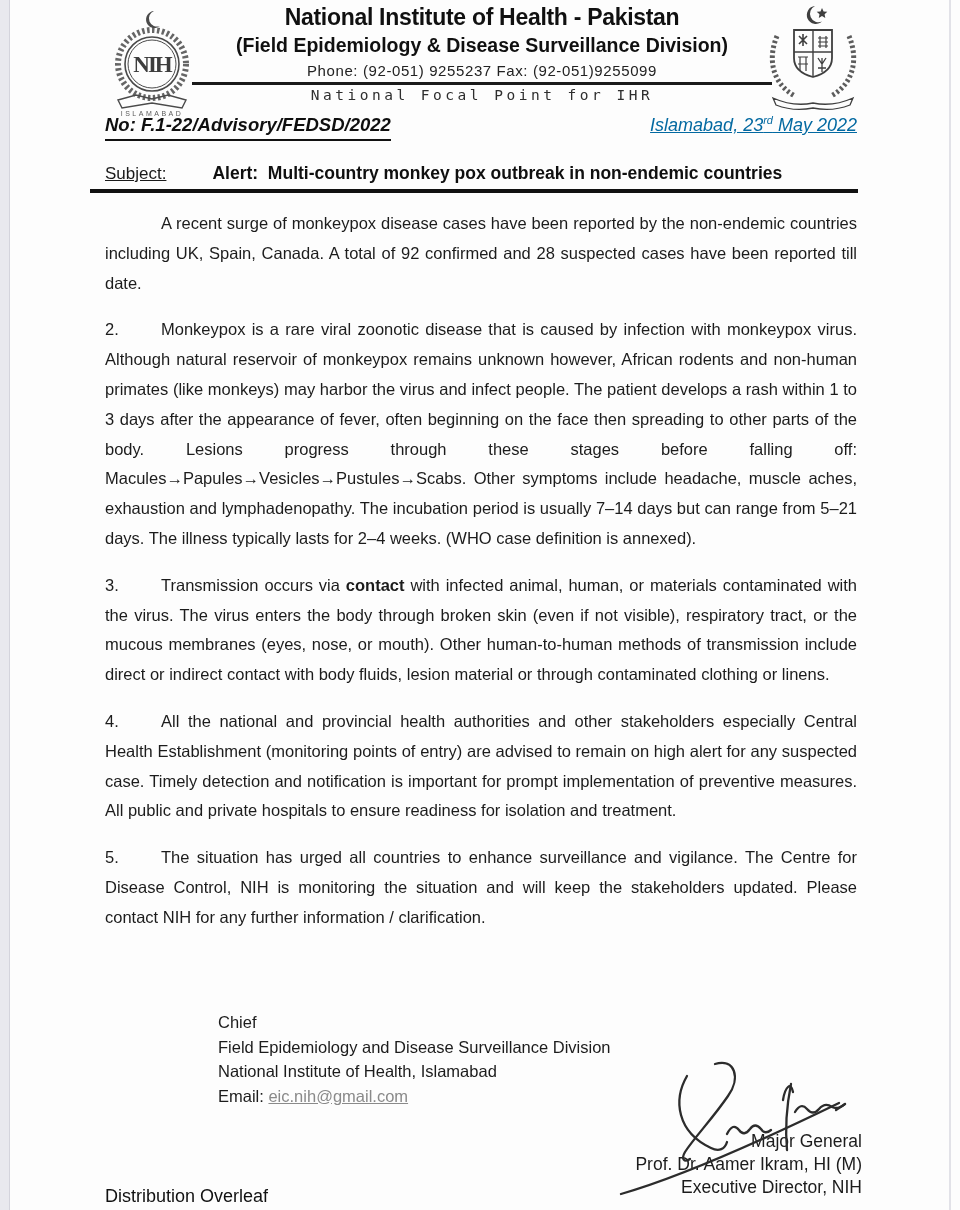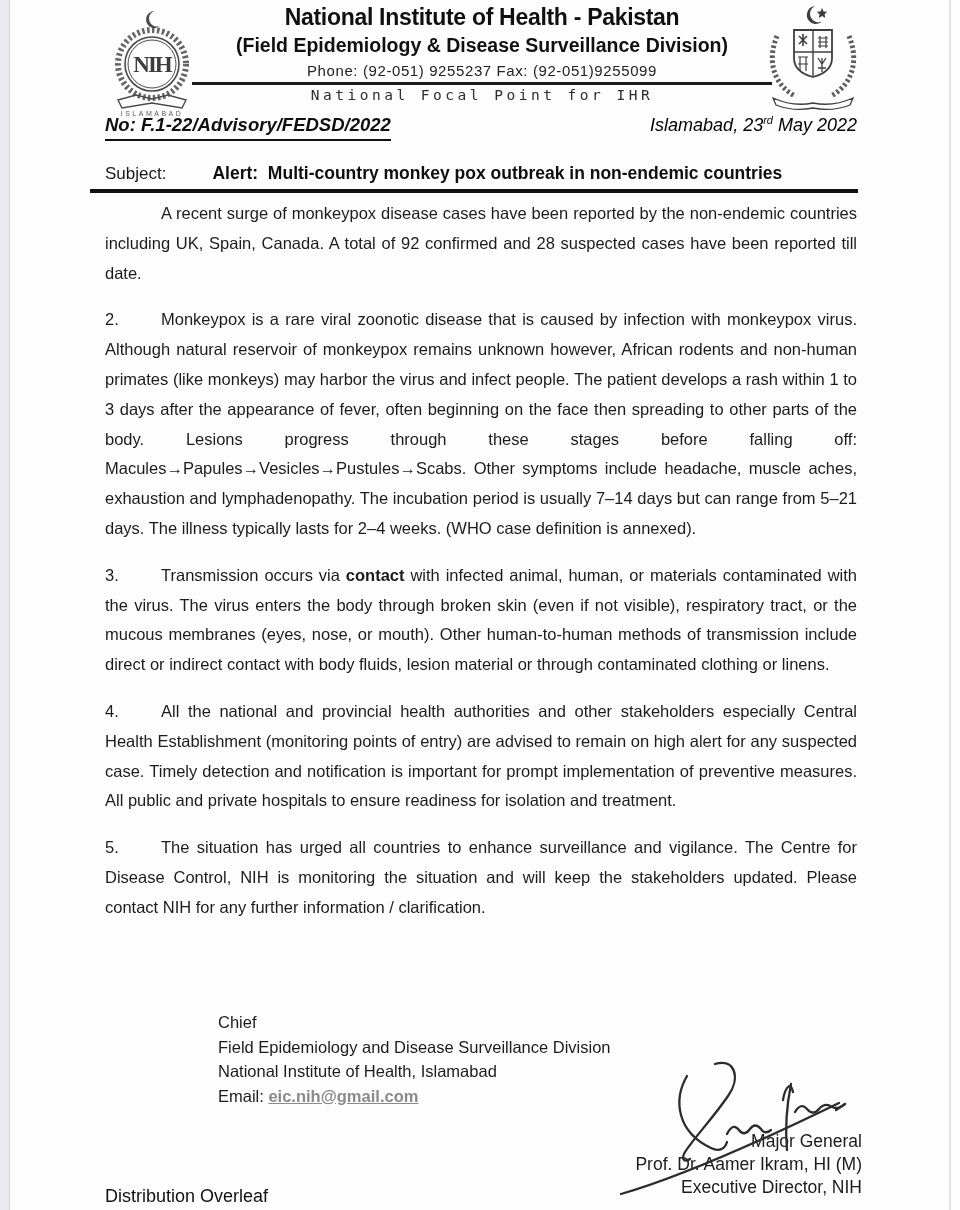--- a/index.html
+++ b/index.html
@@ -19,36 +19,36 @@
   .head-rule { height:3px; background:#1a1a1a; margin:3px -2px 2px; }
   .focal { font-family:"DejaVu Sans Mono", monospace; font-size:14.5px; letter-spacing:3.5px; color:#2e2e2e; }
 
   .logo-left { position:absolute; left:100px; top:8px; }
   .logo-right { position:absolute; left:763px; top:2px; }
 
   .ref-row { position:absolute; left:105px; top:114px; width:752px;
     display:flex; justify-content:space-between; align-items:baseline; }
   .ref-no { font-weight:bold; font-style:italic; font-size:18.5px; color:#0f0f0f;
     border-bottom:2.5px solid #111; padding-bottom:3px; }
-  .date { font-style:italic; font-size:18px; color:#000000; }
+  .date { font-style:italic; font-size:18px; color:#0369a1;text-decoration:underline; }
   .date sup { font-size:11px; }
 
   .subject-row { position:absolute; left:105px; top:163px; width:752px; white-space:nowrap; }
-  .subj-label { font-size:17px; color:#1a1a1a; }
+  .subj-label { font-size:17px; color:#1a1a1a;text-decoration:underline; }
   .subj-text { font-weight:bold; font-size:17.5px; margin-left:46px; color:#0f0f0f; }
   .subject-rule { position:absolute; left:90px; top:189px; width:768px; height:3.5px; background:#111; }
 
   .body-text { position:absolute; left:105px; top:199px; width:752px; }
-  .body-text p { margin:0 0 17px; font-size:16.5px; line-height:29.8px; text-align:justify; color:#1c1c1c; }
+  .body-text p { margin:10px 0 17px; font-size:16.5px; line-height:29.8px; text-align:justify; color:#1c1c1c; }
   .indent { text-indent:56px; }
   .pnum { display:inline-block; width:56px; }
   .b { font-weight:bold; }
 
   .contact { position:absolute; left:218px; top:1010px; font-size:16.5px; line-height:24.5px; color:#1c1c1c; }
-  .email { color:#8a8a8a; text-decoration:underline; cursor:pointer;font-weight:bold; }
+  .email { color:#8a8a8a; text-decoration:underline; cursor:pointer; }
 
   .signatory { position:absolute; right:98px; top:1130px; text-align:right;
     font-size:17.5px; line-height:23px; color:#1c1c1c; }
 
   .signature { position:absolute; left:615px; top:1046px; z-index:3; }
 
   .distribution { position:absolute; left:105px; top:1186px; font-weight:normal; font-size:18px; color:#111; }
 </style>
 </head>
 <body>

